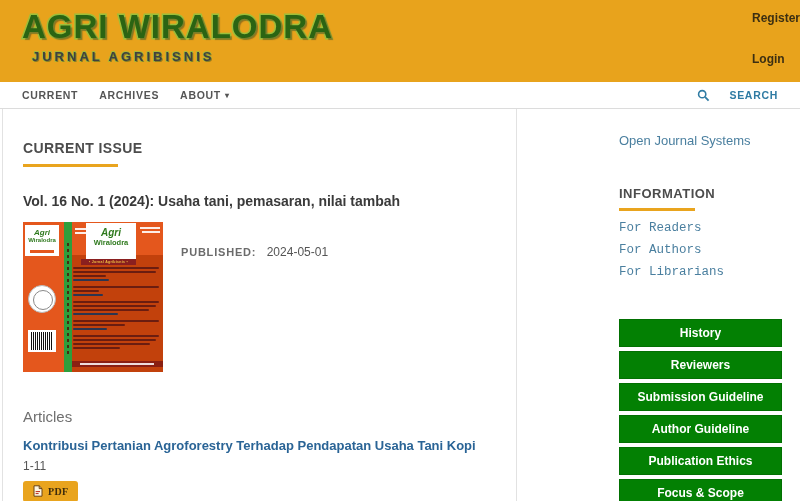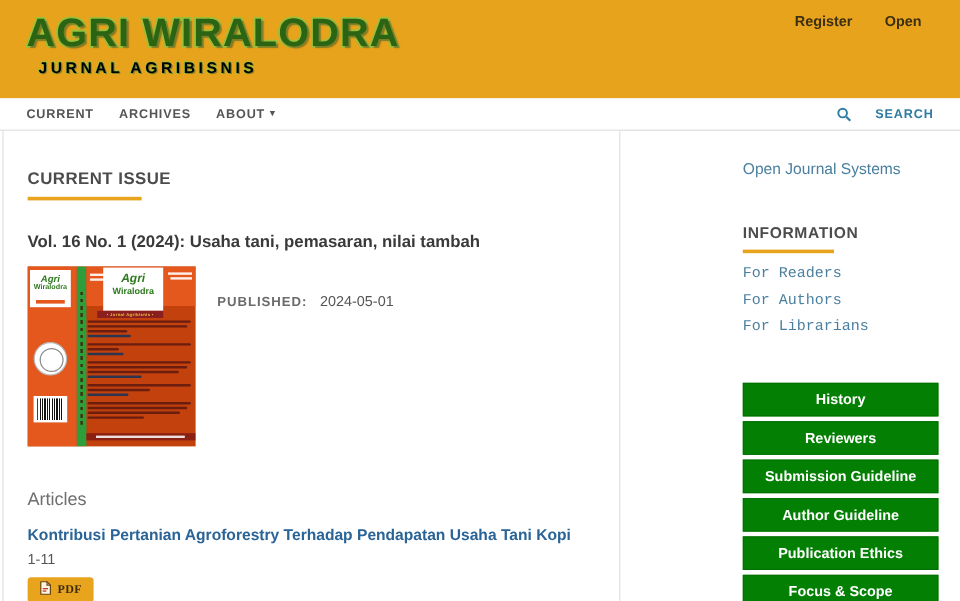--- a/index.html
+++ b/index.html
@@ -9,25 +9,25 @@
 
   
   .hdr { position:absolute; top:0; left:0; right:0; height:82px; background:#e8a31c; }
   .logo { position:absolute; left:22px; top:8px; cursor:pointer; }
   .logo-title {
     font-size:33px; font-weight:800; letter-spacing:1px; color:#2b6413;
     -webkit-text-stroke:3px #9cbf3a; paint-order:stroke fill;
     text-shadow:2px 2px 1px rgba(95,72,25,.55);
   }
   .logo-sub {
-    margin:3px 0 0 10px; font-size:13px; font-weight:800; letter-spacing:3px; color:#000000;
+    margin:3px 0 0 10px; font-size:13px; font-weight:800; letter-spacing:3px; color:#404040;
     -webkit-text-stroke:1.5px #9cbf3a; paint-order:stroke fill;
     text-shadow:1px 1px 0 rgba(95,72,25,.5);
   }
-  .auth { position:absolute; right:32px; top:11px; display:flex; gap:27px; }
+  .auth { position:absolute; right:0; top:11px; display:flex; gap:27px;flex-direction:column; }
   .auth a { font-size:12px; font-weight:700; color:#3c2f12; text-decoration:none; cursor:pointer; }
 
   
   .nav { position:absolute; top:82px; left:0; right:0; height:27px; background:#fff;
          border-bottom:1px solid #dcdcdc; display:flex; align-items:center; padding:0 22px; gap:21px; }
   .nav a { font-size:10.5px; font-weight:700; letter-spacing:.7px; color:#555; text-decoration:none; cursor:pointer; }
   .nav .caret { font-size:8px; color:#555; margin-left:4px; vertical-align:1px; }
   .nav .search { margin-left:auto; color:#2f7ba3; display:flex; align-items:center; gap:19px; }
   .nav .search svg { display:block; }
 
@@ -104,21 +104,21 @@
 
 <div class="page">
 
   <div class="hdr">
     <div class="logo">
       <div class="logo-title">AGRI WIRALODRA</div>
       <div class="logo-sub">JURNAL AGRIBISNIS</div>
     </div>
     <div class="auth">
       <a>Register</a>
-      <a>Open</a>
+      <a>Login</a>
     </div>
   </div>
 
   <div class="nav">
     <a>CURRENT</a>
     <a>ARCHIVES</a>
     <a><span>ABOUT</span><span class="caret">▾</span></a>
     <a class="search">
       <span>
         <svg width="13" height="13" viewBox="0 0 13 13">

